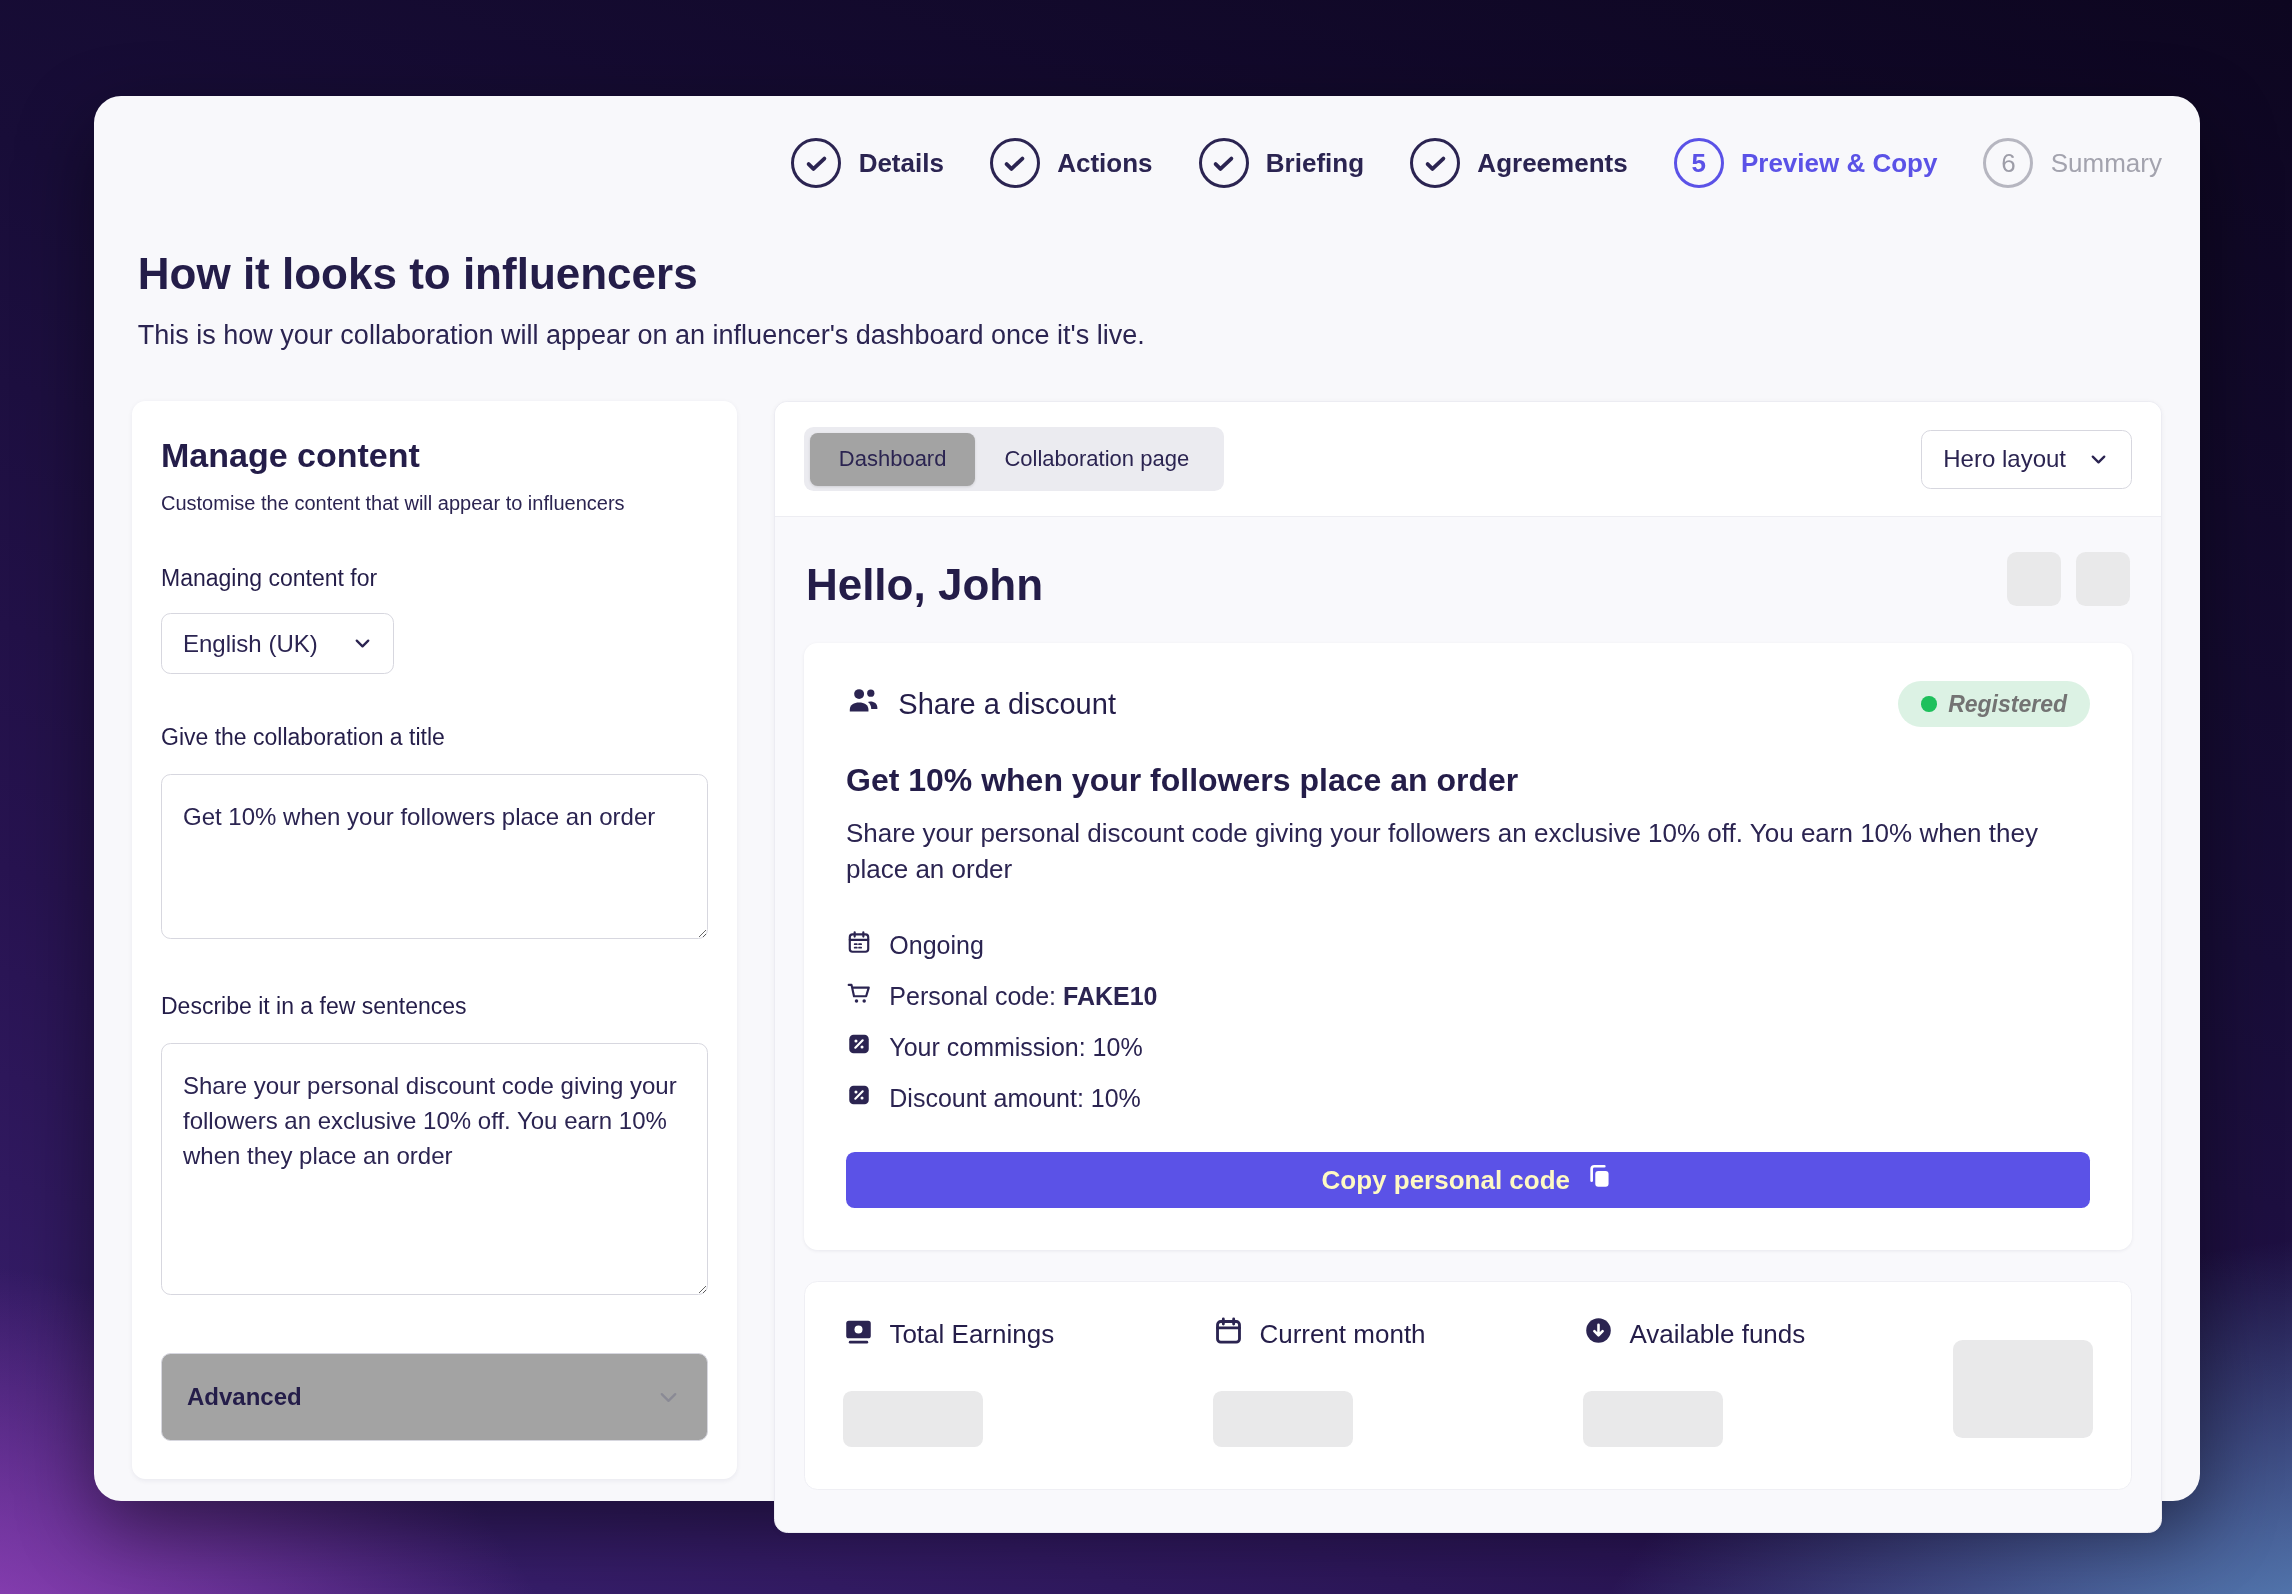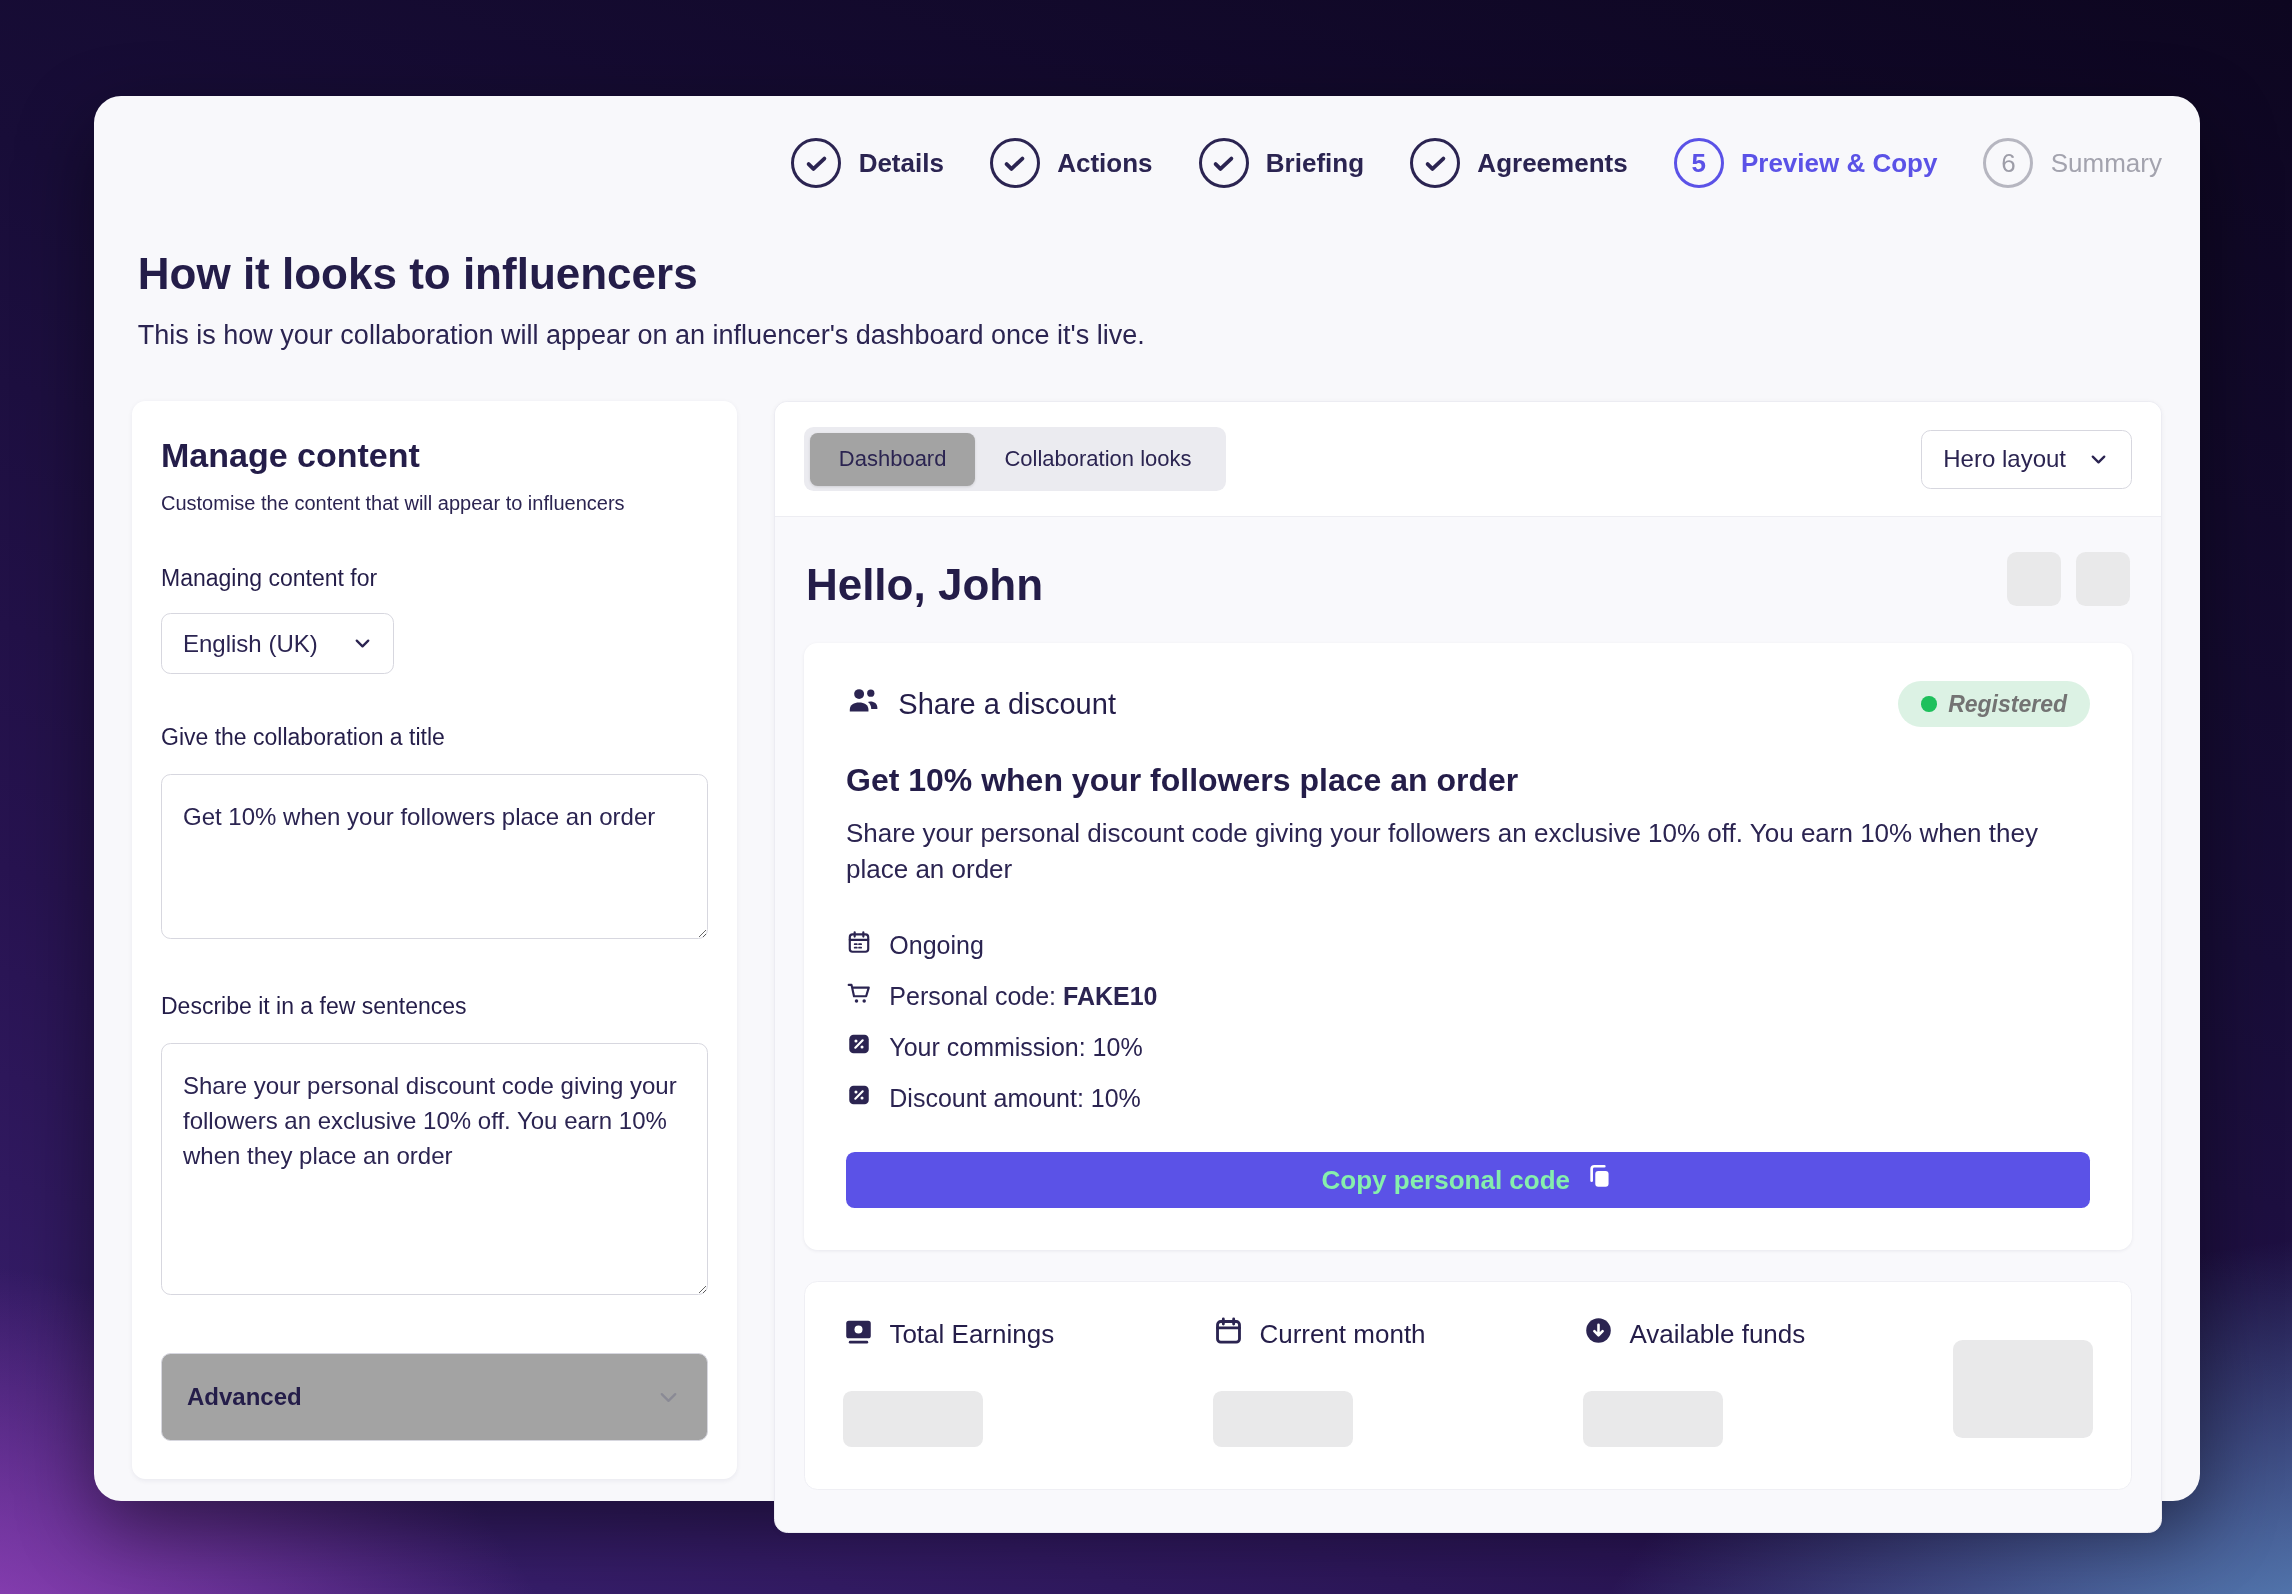--- a/index.html
+++ b/index.html
@@ -107,21 +107,21 @@
     border-radius:960px; padding:9.6px 23px; font-size:23px; font-weight:bold; color:#737373;font-style:italic;
   }
   .badge-dot { width:15.4px; height:15.4px; border-radius:50%; background:#1fc05c; }
   .collab-title { font-size:32px; font-weight:bold; margin-top:35px; color:#241d49; }
   .collab-desc { font-size:26px; line-height:1.4; margin-top:15.4px; color:#2b2451; max-width:1239px; }
   .detail-list { margin-top:42px; display:flex; flex-direction:column; gap:19px; }
   .detail-row { display:flex; align-items:center; gap:17.3px; font-size:25px; color:#2b2451; }
   .detail-row svg { width:26px; height:26px; flex:0 0 auto; }
   .copy-btn {
     margin-top:38px; width:100%; height:56px; border:none; border-radius:8.6px;
-    background:#5b52e7; color:#86efac; font-size:26px; font-weight:bold;
+    background:#5b52e7; color:#fef9c3; font-size:26px; font-weight:bold;
     font-family:"Liberation Sans","DejaVu Sans",sans-serif;
     display:flex; align-items:center; justify-content:center; gap:15.4px; cursor:pointer;
   }
   .copy-btn svg { width:29px; height:29px; }
   
   .stats-card {
     margin-top:31px; background:#fff; border-radius:13.4px; padding:33px 38px 42px 38px;
     border:1px solid #efeff4; display:flex; align-items:flex-start;
   }
   .stat-col { width:370px; flex:0 0 auto; }
@@ -215,21 +215,21 @@
             </svg>
         </span>
       </div>
     </div>
 
     <div class="preview-panel">
 
       <div class="preview-header">
         <div class="tabs">
           <div class="tab active">Dashboard</div>
-          <div class="tab">Collaboration looks</div>
+          <div class="tab">Collaboration page</div>
         </div>
         <div class="layout-select">
           <span>Hero layout</span>
           <span class="chev">
             <svg viewBox="0 0 24 24" fill="none" stroke="currentColor" stroke-width="2.4" stroke-linecap="round" stroke-linejoin="round">
                 <path d="M6 9l6 6 6-6"></path>
               </svg>
           </span>
         </div>
       </div>

